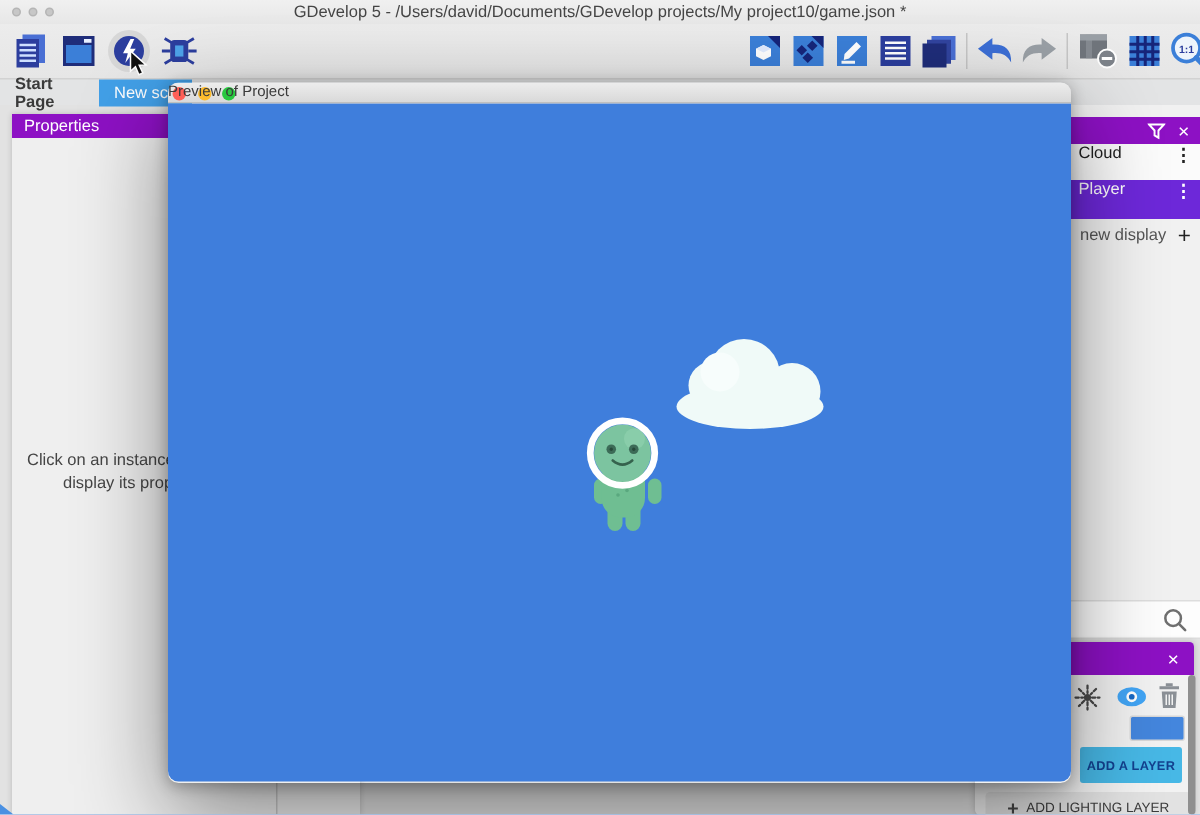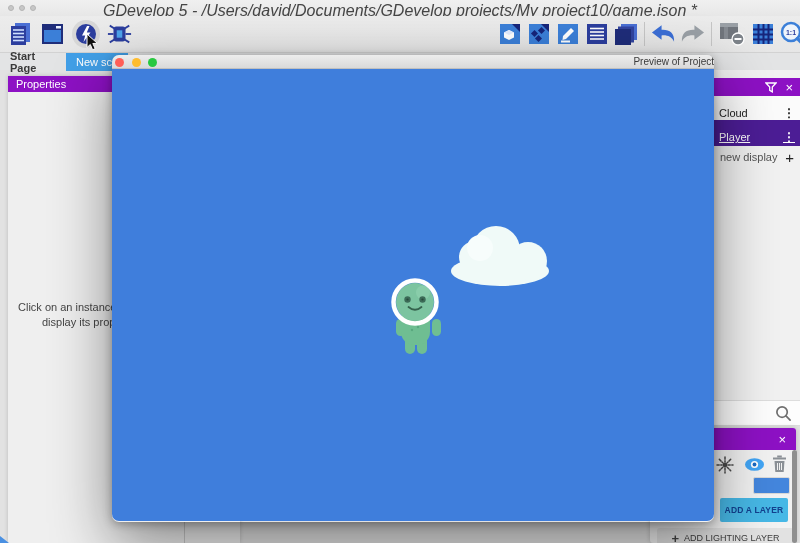--- a/index.html
+++ b/index.html
@@ -6,21 +6,21 @@
   html,body { width:800px; height:543px; }
   body { font-family:"Liberation Sans", sans-serif; }
   .app { position:relative; width:800px; height:543px; background:#e2e2e2; overflow:hidden; }
 
   
   .titlebar { position:absolute; left:0; top:0; width:800px; height:16px;
               background:linear-gradient(#f0f0f0,#e7e7e7); }
   .tl-dots { position:absolute; left:8px; top:5px; display:flex; gap:5px; }
   .tl-dot { width:6px; height:6px; border-radius:50%; background:#c7c7c7; border:1px solid #b5b5b5; }
   .win-title { position:absolute; left:0; right:0; top:2px; text-align:center;
-               font-size:16px; color:#454545; white-space:nowrap;font-style:italic; }
+               font-size:11px; color:#454545; white-space:nowrap; }
 
   
   .toolbar { position:absolute; left:0; top:16px; width:800px; height:36px; background:linear-gradient(#ececec,#e6e6e6); }
   .tb-left  { position:absolute; left:8px;  top:3px; display:flex; align-items:center; gap:7px; height:30px; }
   .tb-right { position:absolute; left:497px; top:3px; display:flex; align-items:center; gap:4px; height:30px; }
   .tbi { width:25px; height:28px; display:flex; align-items:center; justify-content:center; position:relative; }
   .tb-sep { width:1px; height:24px; background:#c6c6c6; margin:0 2px; }
   .preview-hover { width:28px; height:28px; border-radius:50%; background:#d7d7d7;
                    display:flex; align-items:center; justify-content:center; position:relative; }
   .cursor-arrow { position:absolute; left:14px; top:13px; z-index:3; }
@@ -40,25 +40,25 @@
                 color:#454545; overflow:hidden; }
   .props-hint div { white-space:nowrap; }
   .hint-l1 { padding-left:10px; }
   .hint-l2 { padding-left:34px; }
 
   
   .objects-panel { position:absolute; left:714px; top:70px; width:86px; height:356px; background:#f1f1f1; }
   .obj-header { position:absolute; left:0; top:8px; right:0; height:18px; background:#8d11c4;
                 display:flex; align-items:center; justify-content:flex-end; gap:8px; padding:0 7px; }
   .close-x { color:#fff; font-size:13px; line-height:1; cursor:default; }
-  .obj-row { position:absolute; left:0; right:0; height:35px; display:flex; align-items:center;
+  .obj-row { position:absolute; left:0; right:0; height:35px; display:flex; 
              padding:0 5px; font-size:11px; color:#212121; background:#fbfbfb;
              border-bottom:1px solid #e6e6e6; }
   .obj-row .dots { margin-left:auto; font-size:12px; font-weight:bold; color:#222; }
-  .obj-row.selected { background:#4c1d95; color:#fff;text-decoration:underline; }
+  .obj-row.selected { background:#6d28d9; color:#fff; }
   .obj-row.selected .dots { color:#fff; }
   .obj-add-row { position:absolute; left:0; right:0; top:76px; height:22px; display:flex; align-items:center;
                  padding:0 6px; font-size:11px; color:#555; background:#f1f1f1; }
   .obj-add-row .plus { margin-left:auto; font-size:15px; color:#222; }
   .obj-search { position:absolute; left:0; right:0; top:330px; height:26px; background:#fdfdfd;
                 border-top:1px solid #ddd; border-bottom:1px solid #ddd;
                 display:flex; align-items:center; justify-content:flex-end; padding:0 8px; }
 
   
   .layers-panel { position:absolute; left:650px; top:428px; width:146px; height:115px; background:#f2f2f2;
@@ -84,21 +84,21 @@
   .bg-divider { position:absolute; left:184px; top:522px; width:1px; height:21px; background:#c9c9c9; }
   .corner-wedge { position:absolute; left:0; top:536px; width:0; height:0;
                   border-bottom:7px solid #4a90e2; border-right:9px solid transparent; }
 
   
   .preview-window { position:absolute; left:112px; top:55px; width:602px; height:467px; z-index:20;
                     border-radius:7px; box-shadow:0 22px 60px rgba(0,0,0,.45), 0 2px 10px rgba(0,0,0,.3); }
   .pw-titlebar { height:14px; background:linear-gradient(#ededed,#d9d9d9); border-radius:7px 7px 0 0;
                  border-bottom:1px solid #bfbfbf; position:relative; }
   .pw-title { position:absolute; left:0; right:0; top:0; height:14px; line-height:14px;
-              text-align:right; font-size:10px; color:#3a3a3a; }
+              text-align:left; font-size:10px; color:#3a3a3a; }
   .pw-lights { position:absolute; left:3px; top:2.5px; display:flex; gap:7.5px; }
   .pw-light { width:9px; height:9px; border-radius:50%; }
   .pw-red    { background:#ff5f57; }
   .pw-yellow { background:#febc2e; }
   .pw-green  { background:#28c840; }
   .pw-canvas { width:602px; height:452px; background:#3f7edc; border-radius:0 0 7px 7px; overflow:hidden; }
 </style>
 </head>
 <body>
 

